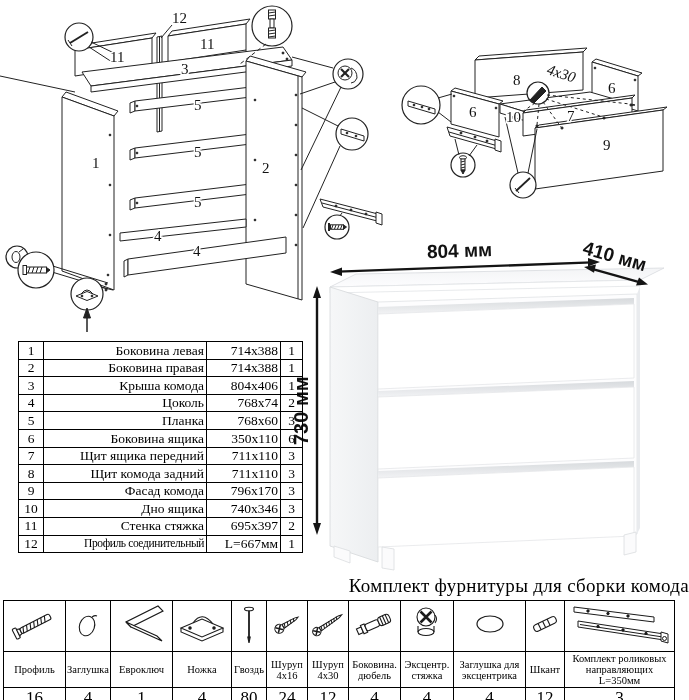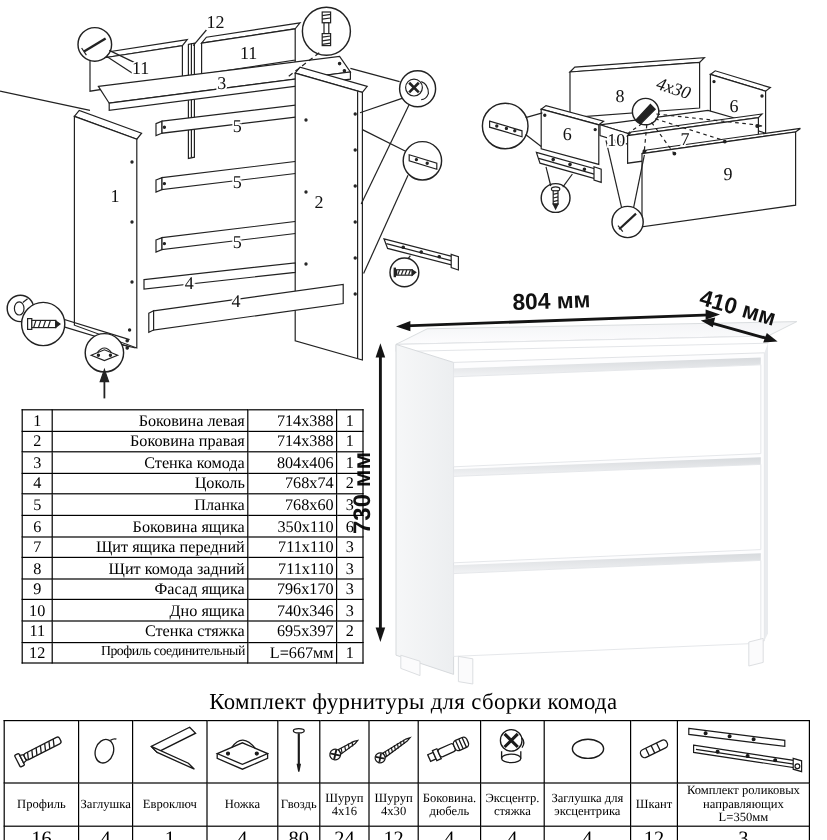--- a/index.html
+++ b/index.html
@@ -12,21 +12,21 @@
   .parts-table td{border:1px solid #000;height:16.6px;padding:0 2px;white-space:nowrap;}
   .parts-table td.c-num{width:20px;text-align:center;}
   .parts-table td.c-name{width:144px;text-align:right;padding-left:4px;}
   .parts-table td.c-size{width:65px;text-align:right;padding-left:6px;}
   .parts-table td.c-qty{width:17px;text-align:center;}
   .parts-table tr:nth-child(4) td.c-name,.parts-table tr:nth-child(5) td.c-name{padding-left:16px;}
   .parts-table tr:nth-child(9) td.c-name,.parts-table tr:nth-child(10) td.c-name,
   .parts-table tr:nth-child(11) td.c-name{padding-left:10px;}
   .parts-table tr:nth-child(12) td.c-name{font-size:11.5px;letter-spacing:-0.4px;}
   
-  .hw-title{position:absolute;left:0;top:575px;width:689px;text-align:center;
+  .hw-title{position:absolute;left:0;top:575px;width:689px;text-align:right;
             font-size:19px;letter-spacing:0.3px;}
   .hw-table{position:absolute;left:3px;top:600px;border-collapse:collapse;table-layout:fixed;}
   .hw-table td{border:1px solid #000;text-align:center;vertical-align:middle;padding:0;}
   .hw-table tr.r-icon td{height:47px;}
   .hw-table tr.r-name td{height:26px;font-size:10.5px;line-height:1.05;padding:1px;}
   .hw-table tr.r-qty td{height:20px;font-size:17px;}
   
   text.lbl{font-family:"Liberation Serif",serif;font-size:15px;fill:#111;
            paint-order:stroke;stroke:#fff;stroke-width:3px;}
   text.dim{font-family:"Liberation Sans",sans-serif;font-weight:bold;fill:#111;}
@@ -320,21 +320,21 @@
           <td class="c-qty">1</td>
         </tr>
       <tr>
           <td class="c-num">2</td>
           <td class="c-name">Боковина правая</td>
           <td class="c-size">714x388</td>
           <td class="c-qty">1</td>
         </tr>
       <tr>
           <td class="c-num">3</td>
-          <td class="c-name">Стенка комода</td>
+          <td class="c-name">Крыша комода</td>
           <td class="c-size">804x406</td>
           <td class="c-qty">1</td>
         </tr>
       <tr>
           <td class="c-num">4</td>
           <td class="c-name">Цоколь</td>
           <td class="c-size">768x74</td>
           <td class="c-qty">2</td>
         </tr>
       <tr>
@@ -356,21 +356,21 @@
           <td class="c-qty">3</td>
         </tr>
       <tr>
           <td class="c-num">8</td>
           <td class="c-name">Щит комода задний</td>
           <td class="c-size">711x110</td>
           <td class="c-qty">3</td>
         </tr>
       <tr>
           <td class="c-num">9</td>
-          <td class="c-name">Фасад ящика</td>
+          <td class="c-name">Фасад комода</td>
           <td class="c-size">796x170</td>
           <td class="c-qty">3</td>
         </tr>
       <tr>
           <td class="c-num">10</td>
           <td class="c-name">Дно ящика</td>
           <td class="c-size">740x346</td>
           <td class="c-qty">3</td>
         </tr>
       <tr>

